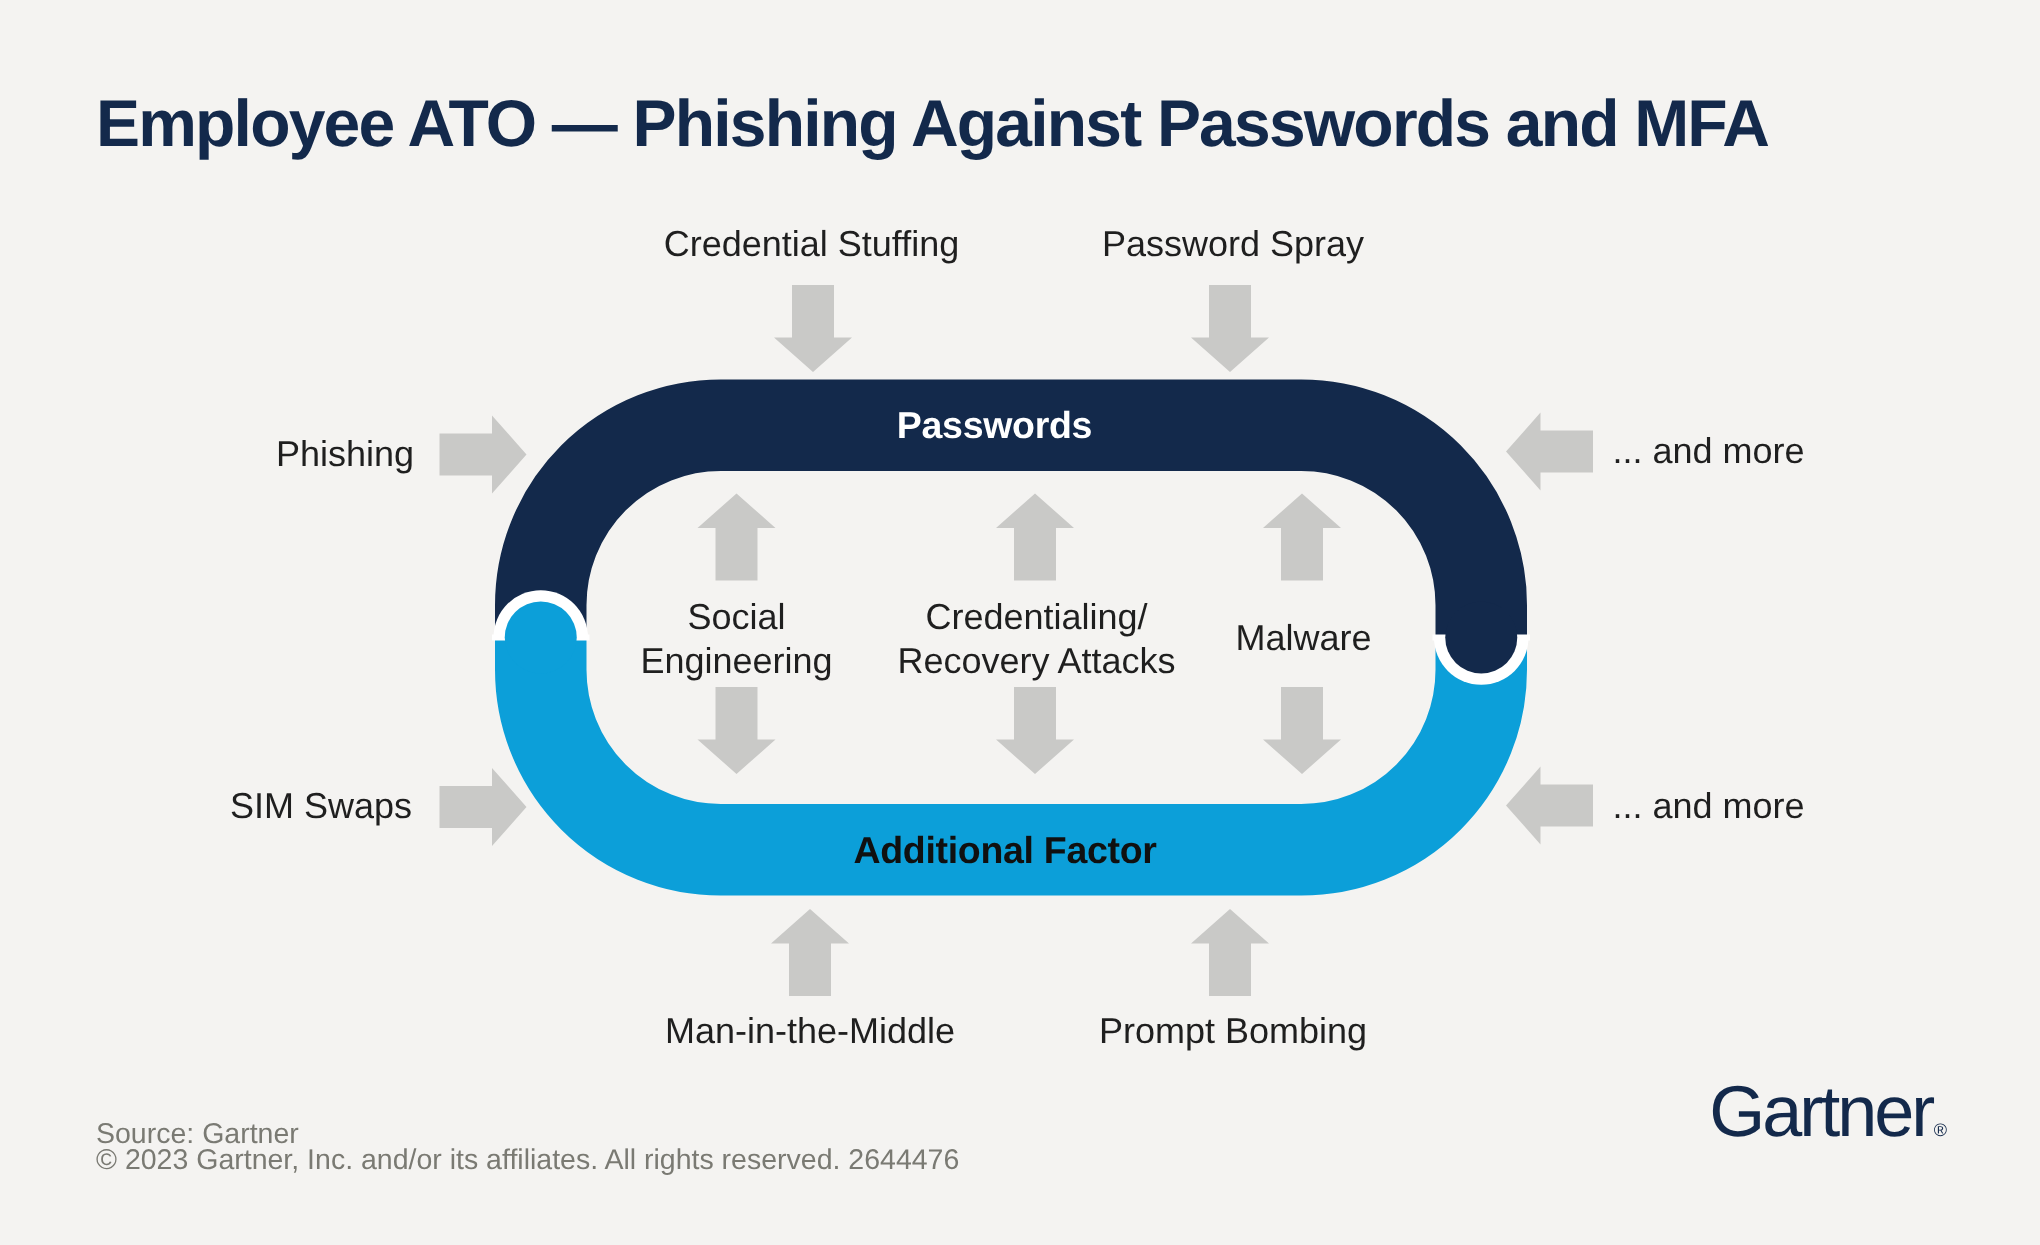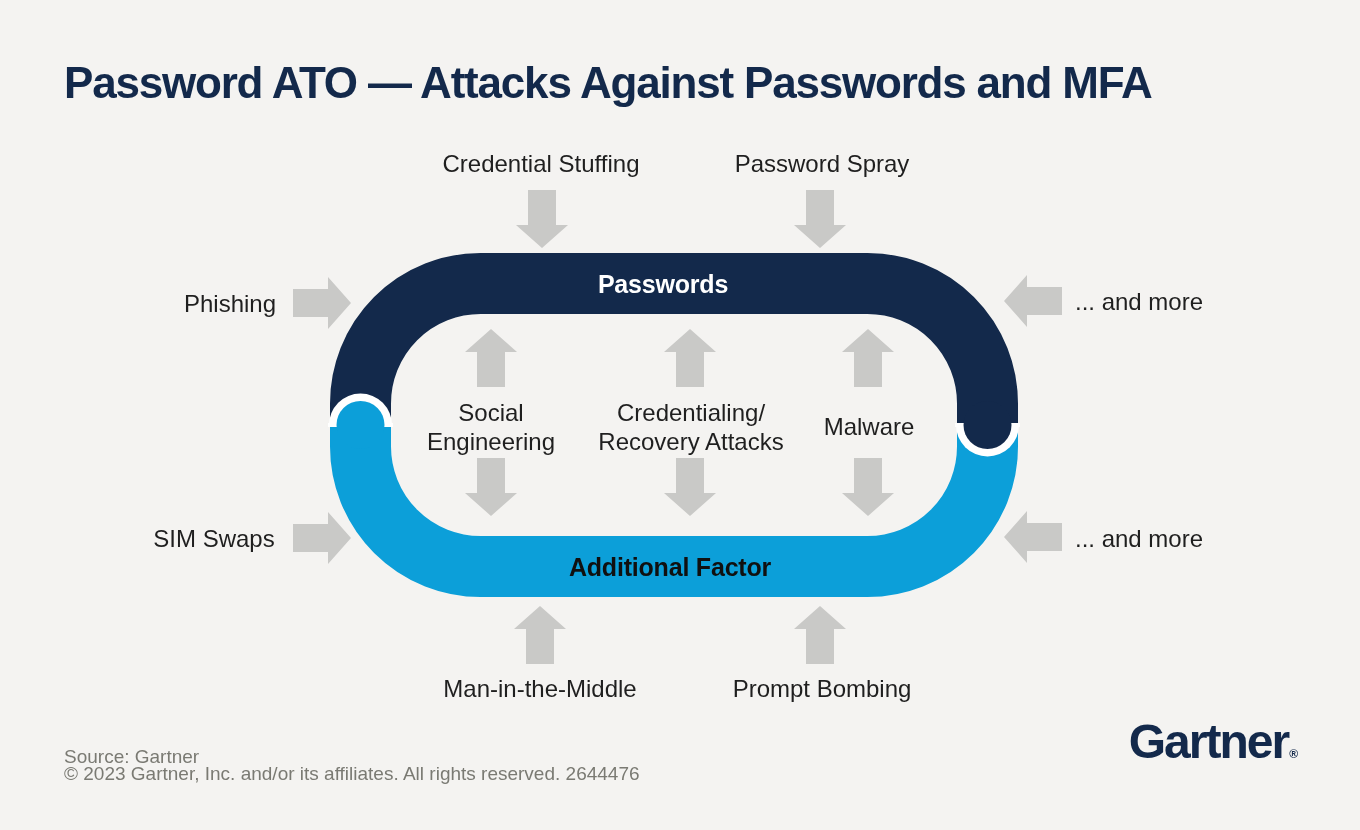--- a/index.html
+++ b/index.html
@@ -40,33 +40,33 @@
   .ring-label{font-size:25px;font-weight:bold;letter-spacing:-0.2px;}
   .ring-label-top{fill:var(--white);}
   .ring-label-bottom{fill:#101010;}
   .footer{
     position:absolute;left:64px;top:748px;
     font-size:19px;line-height:17px;
     color:var(--footer-gray);
   }
   .logo{
     position:absolute;right:62px;top:718px;
-    font-size:48px;font-weight:bold;letter-spacing:-2px;
+    font-size:48px;font-weight:normal;letter-spacing:-2px;
     color:var(--navy);
     line-height:1;
     white-space:nowrap;
   }
   .logo .reg{font-size:12px;letter-spacing:0;margin-left:1px;}
 </style>
 </head>
 <body>
 
 <div class="page">
 
-  <h1 class="title">Password ATO — Attacks Against Passwords and MFA</h1>
+  <h1 class="title">Employee ATO — Phishing Against Passwords and MFA</h1>
 
   <svg class="diagram-svg" viewBox="0 0 1360 830">
     <defs>
       <clipPath id="clipTop">
           <rect x="0" y="130" width="1360" height="295"></rect>
         </clipPath>
       <clipPath id="clipBottom">
           <rect x="0" y="425" width="1360" height="310"></rect>
         </clipPath>
       <path id="arrowShape" d="M0,-29 L26,-6 L14,-6 L14,29 L-14,29 L-14,-6 L-26,-6 Z"></path>

